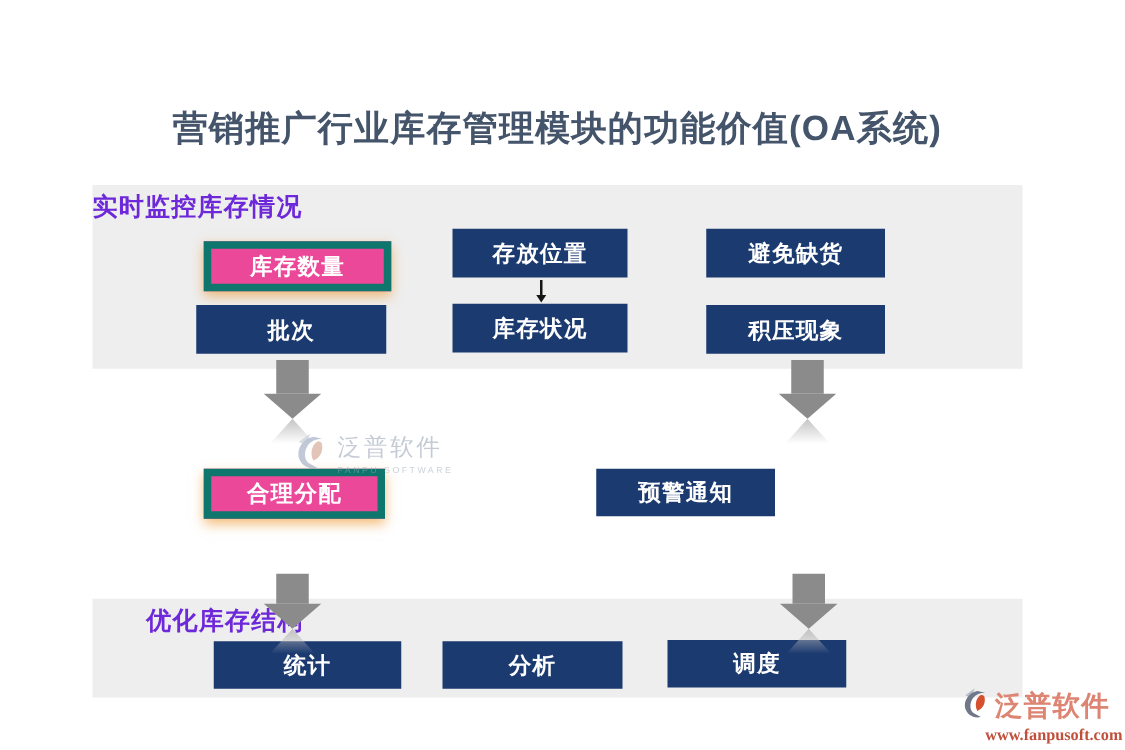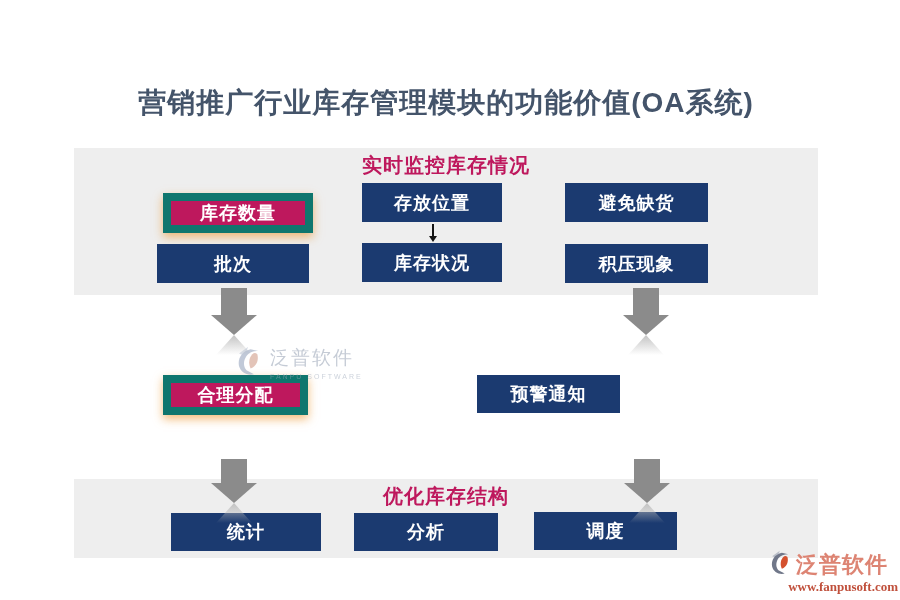--- a/index.html
+++ b/index.html
@@ -10,34 +10,34 @@
   .title{
     position:absolute;left:74px;top:84px;width:744px;
     text-align:center;font-size:28px;font-weight:bold;color:#44546a;
     letter-spacing:1px;white-space:nowrap;
   }
   .band{position:absolute;left:74px;width:744px;background:#eeeeee;}
   .band1{top:148px;height:147px;}
   .band2{top:310px;height:160px;}
   .band3{top:479px;height:79px;}
   .band-heading{
-    position:absolute;left:0;width:100%;text-align:center;
-    font-size:20px;font-weight:bold;color:#be185d;letter-spacing:1px;
+    position:absolute;left:0;width:100%;
+    font-size:20px;font-weight:bold;color:#6d28d9;letter-spacing:1px;
   }
   .bh1{top:4px;}
   .bh2{top:9px;}
-  .bh3{top:4px;}
+  .bh3{top:4px;margin-left:43px;}
   .btn{
     position:absolute;display:flex;align-items:center;justify-content:center;
     color:#ffffff;font-weight:bold;font-size:18px;letter-spacing:1px;
     box-sizing:border-box;white-space:nowrap;
   }
   .navy{background:#1b3a70;}
   .gold{
-    background:#be185d;border:8px solid #0f766e;
+    background:#ec4899;border:6px solid #0f766e;
     box-shadow:0 4px 9px rgba(236,152,50,0.65);
   }
   .big-arrow{position:absolute;width:46px;}
   .big-arrow .stem{width:26px;margin:0 auto;background:#8b8b8b;}
   .big-arrow .head{
     width:0;height:0;margin:0 auto;
     border-left:23px solid transparent;border-right:23px solid transparent;
     border-top:20px solid #8b8b8b;
   }
   .big-arrow .reflect{

